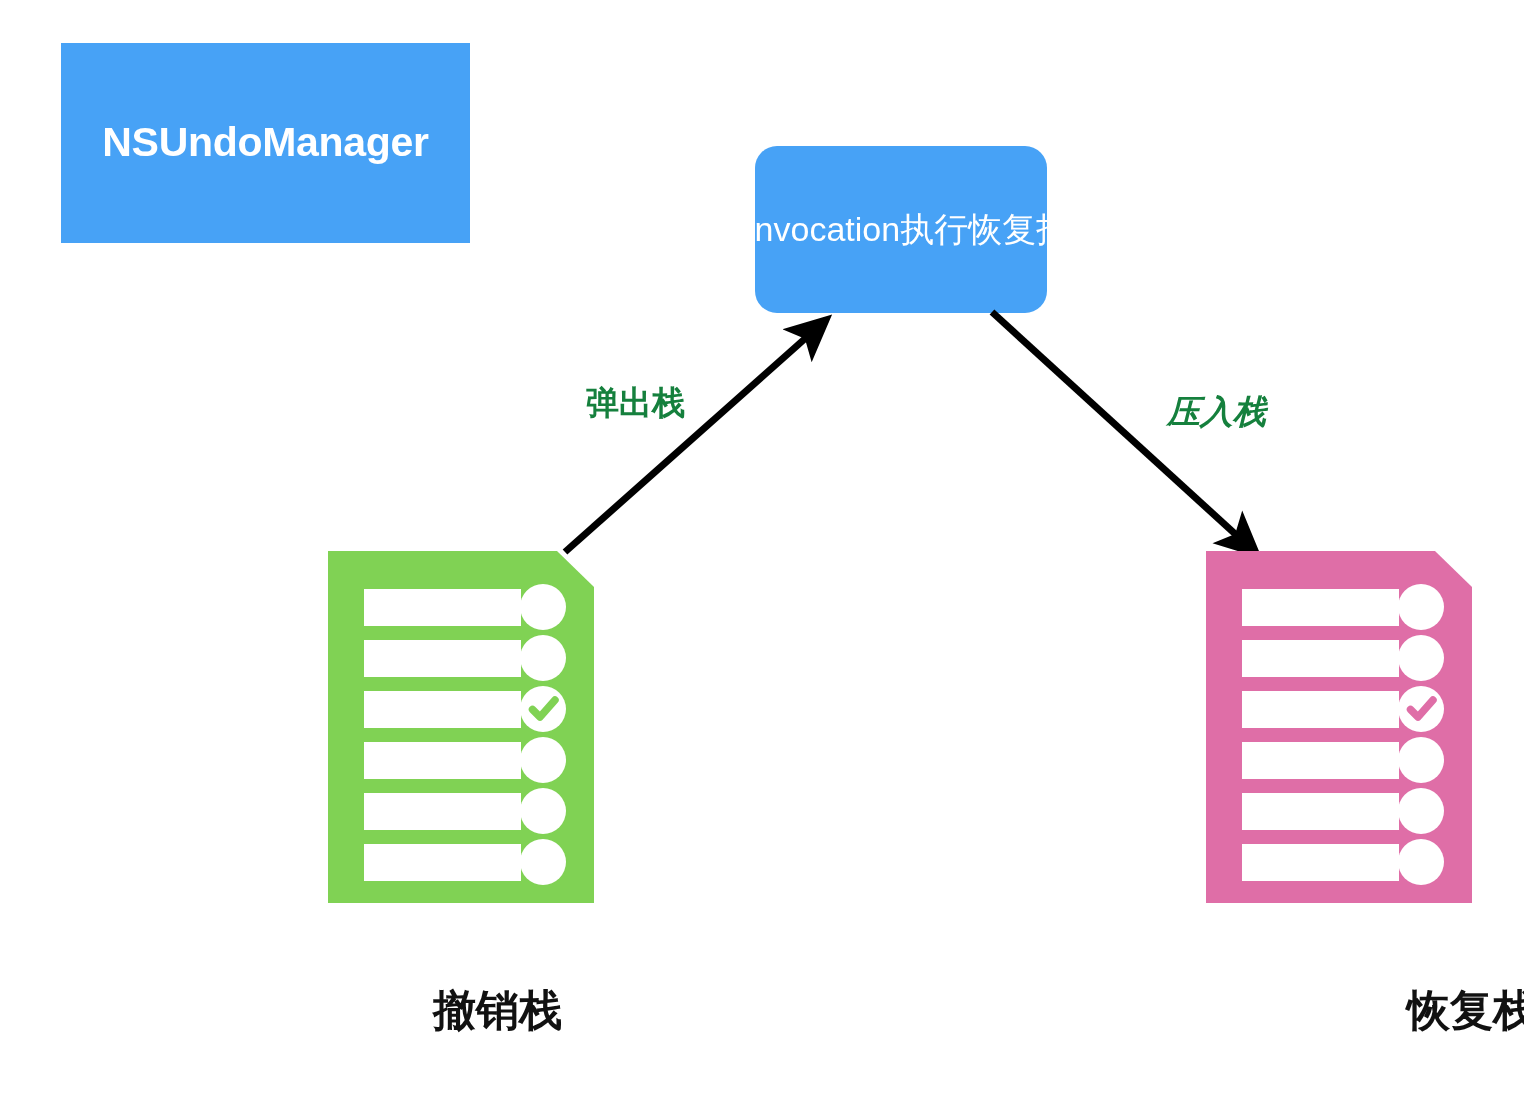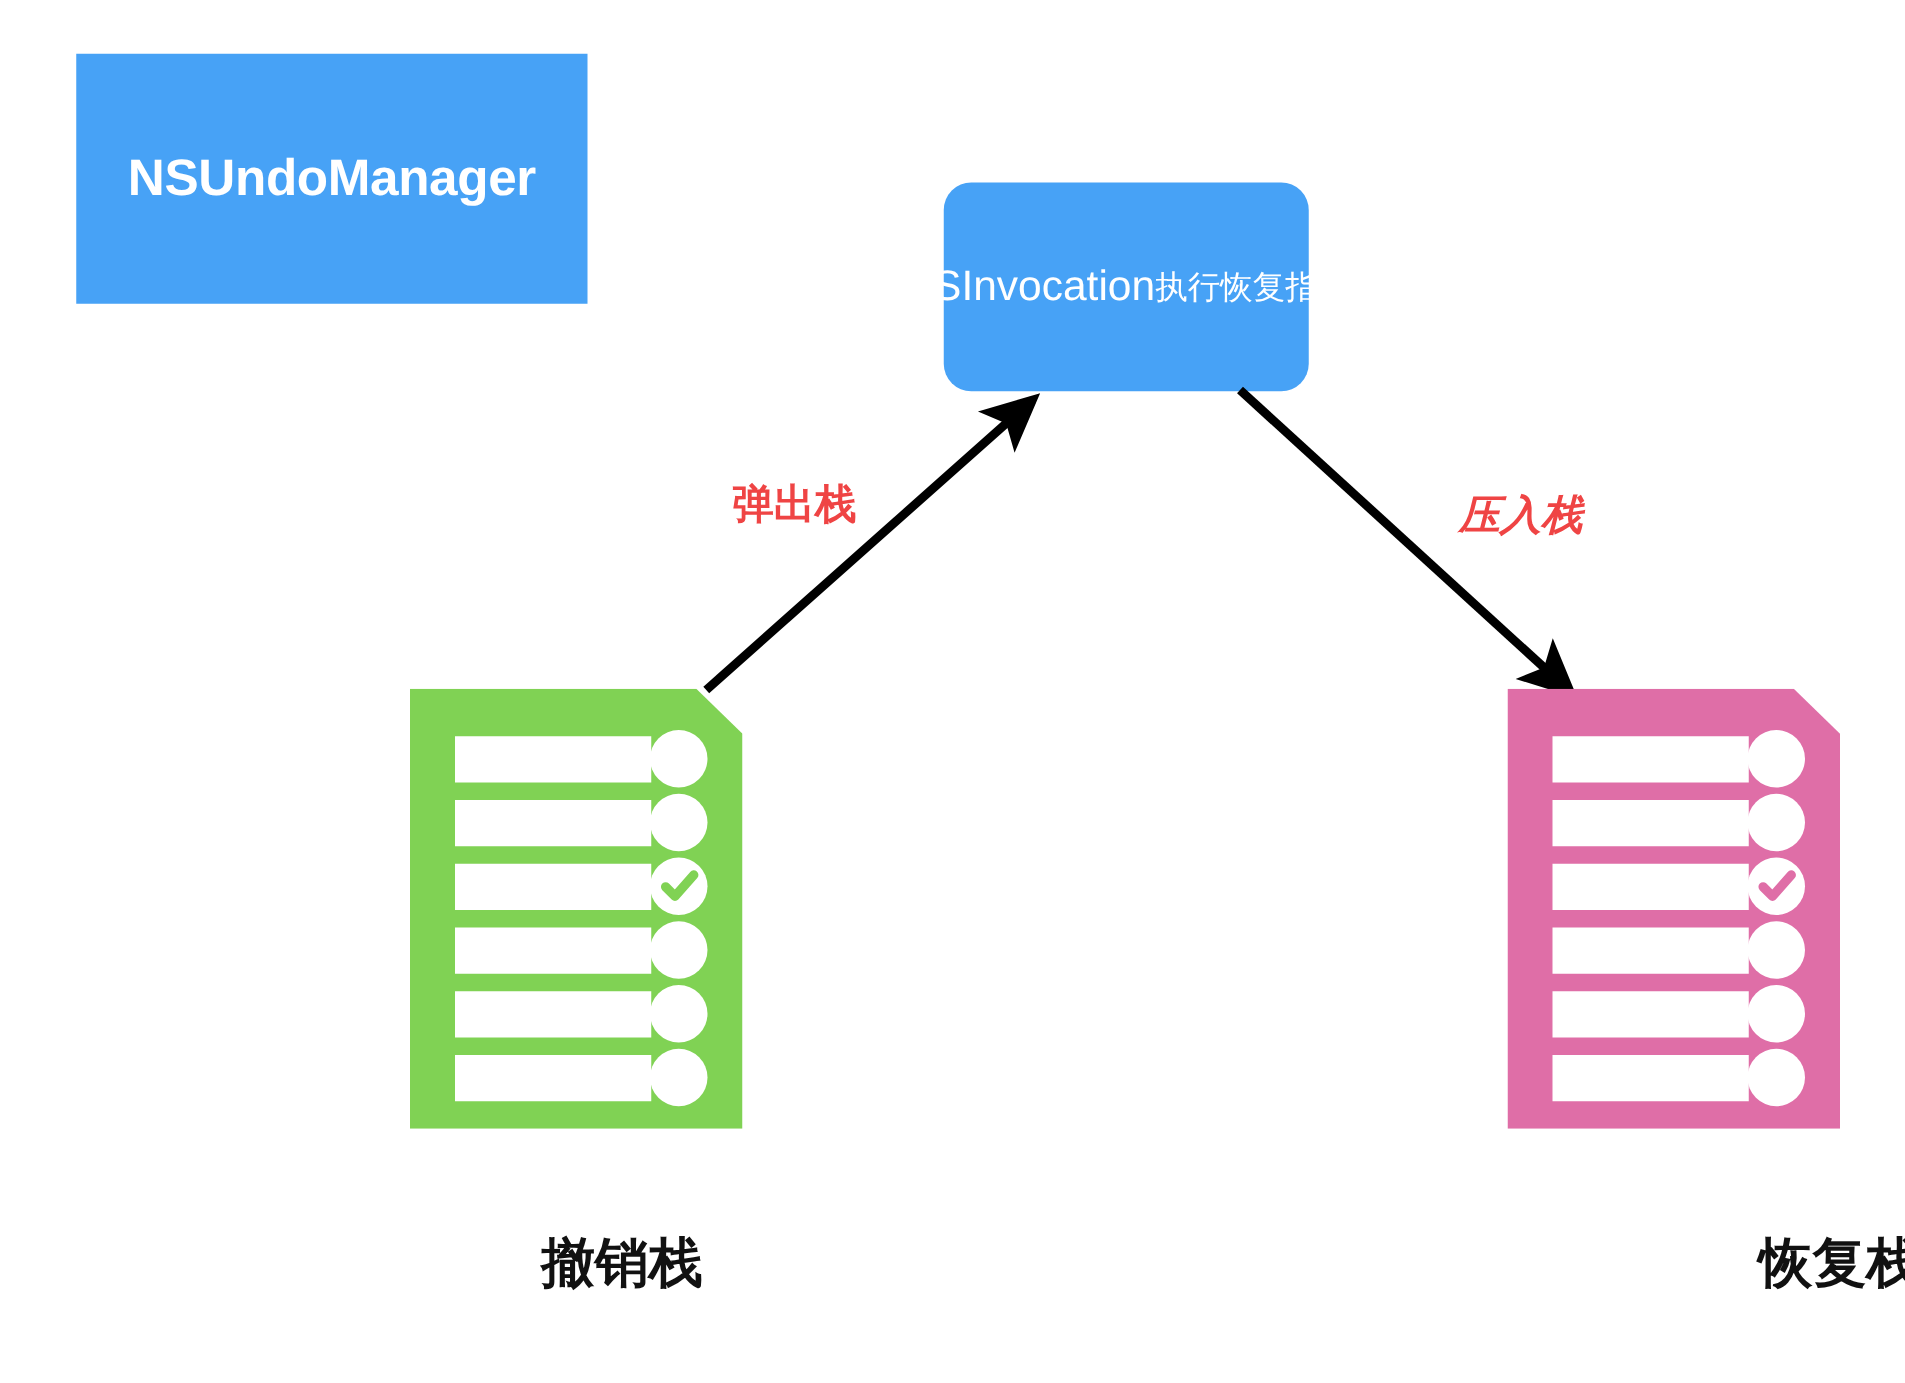--- a/index.html
+++ b/index.html
@@ -65,40 +65,40 @@
   }
   .node-line-1 {
     color: #ffffff;
     font-size: 34px;
     font-weight: normal;
     line-height: 1.2;
     white-space: nowrap;
   }
   .node-line-2 {
     color: #ffffff;
-    font-size: 26px;
+    font-size: 34px;
     font-weight: normal;
     line-height: 1.25;
     white-space: nowrap;
   }
 
   
   .arrows {
     position: absolute;
     left: 0;
     top: 0;
     width: 1524px;
     height: 1106px;
     pointer-events: none;
   }
 
   
   .edge-label {
     position: absolute;
-    color: #ef4444;
+    color: #15803d;
     font-size: 33px;
     font-weight: bold;
     white-space: nowrap;
   }
   .edge-label.pop  { left: 586px; top: 381px; }
   .edge-label.push { left: 1167px; top: 390px; font-style: italic; }
 
   
   .stack {
     position: absolute;

